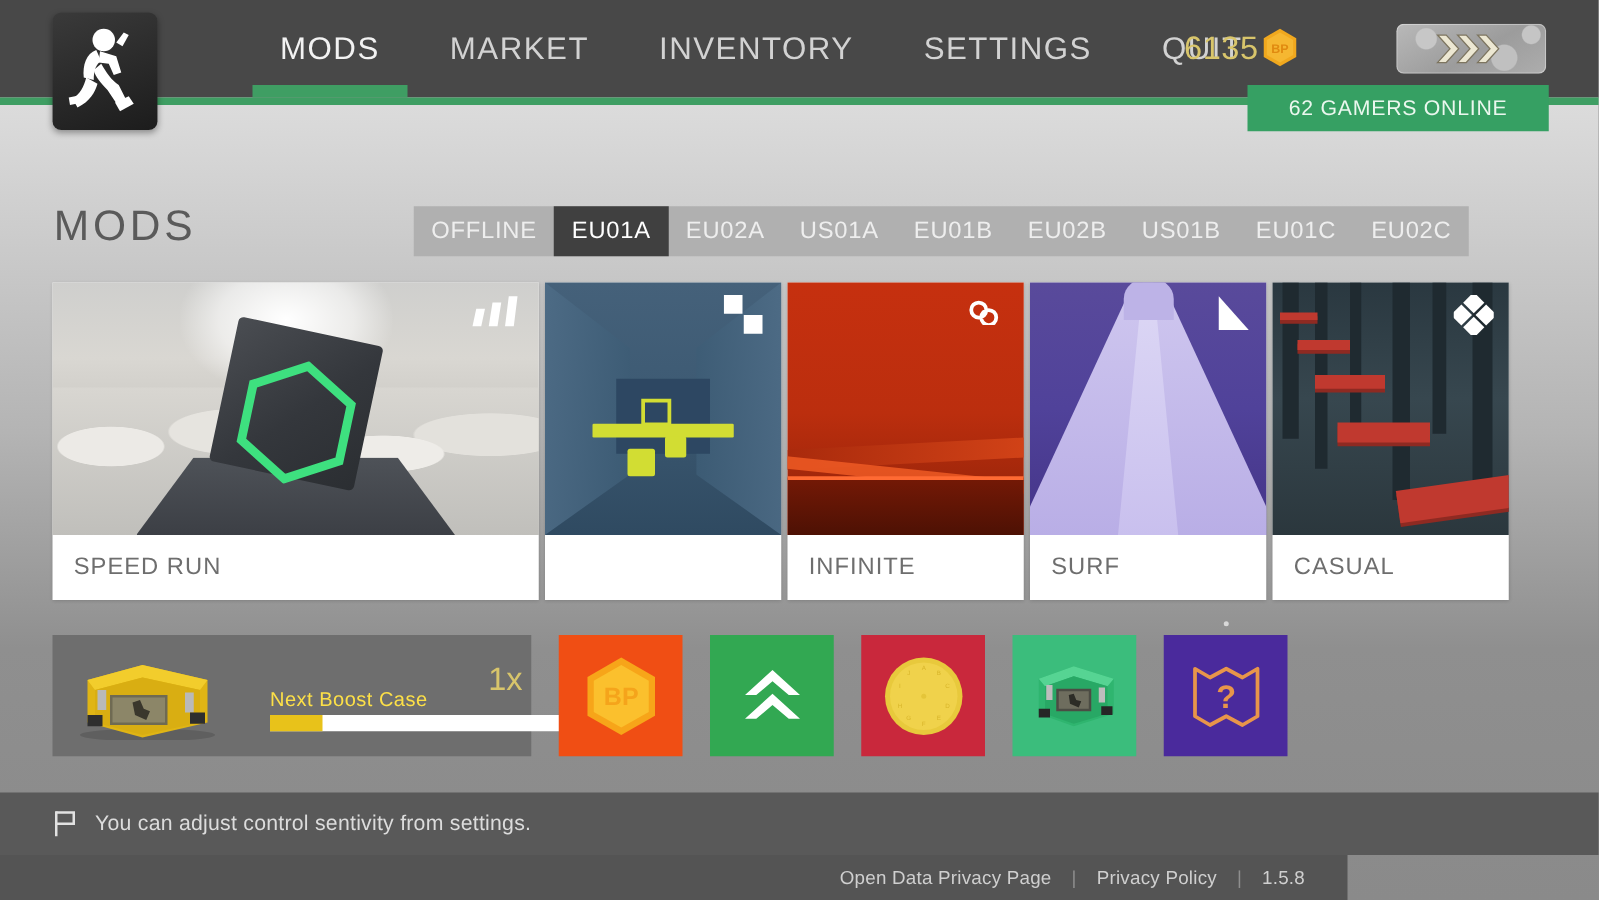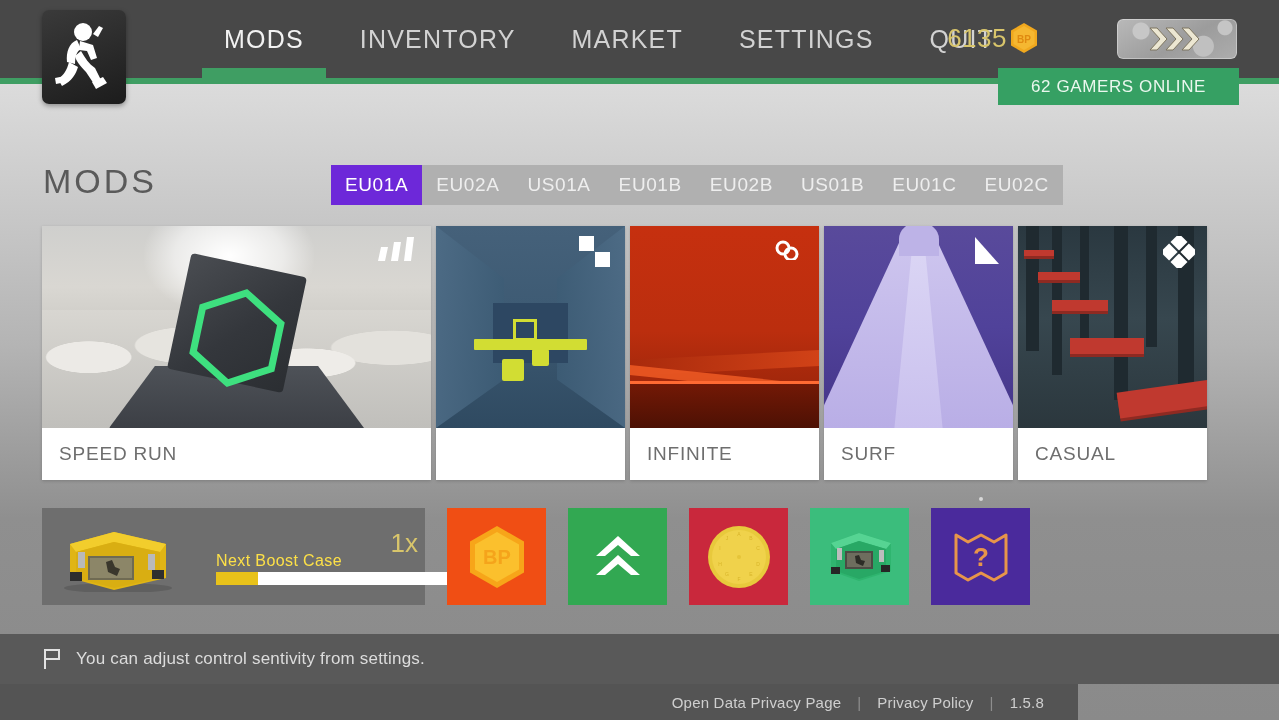--- a/index.html
+++ b/index.html
@@ -85,21 +85,21 @@
     font-size:34px; color:#5a5a5a; letter-spacing:3px; font-weight:300;
   }
   .server-tabs {
     position:absolute; left:331px; top:165px; height:40px;
     background:#b0b0b0; display:flex; align-items:stretch;
   }
   .server-tab {
     display:flex; align-items:center; padding:0 14px;
     font-size:19px; color:#eeeeee; letter-spacing:.6px; cursor:pointer;
   }
-  .server-tab.active { background:#6d28d9; color:#ffffff;justify-content:center; }
+  .server-tab.active { background:#404040; color:#ffffff;justify-content:center; }
 
   
   .cards {
     position:absolute; left:42px; top:226px;
     display:flex; gap:5px;
   }
   .card {
     width:389px; background:#fff; cursor:pointer;
     box-shadow:0 1px 3px rgba(0,0,0,.18);
   }
@@ -310,24 +310,24 @@
         <path d="M39 62 L50 57 L54 63 L43 69 Z"></path>
       </g>
     </svg>
   </div>
 
   <nav class="nav">
     <div class="nav-item active">
       <span>MODS</span>
     </div>
     <div class="nav-item">
+      <span>MARKET</span>
+    </div>
+    <div class="nav-item">
       <span>INVENTORY</span>
-    </div>
-    <div class="nav-item">
-      <span>MARKET</span>
     </div>
     <div class="nav-item">
       <span>SETTINGS</span>
     </div>
     <div class="nav-item">
       <span>QUIT</span>
     </div>
   </nav>
 
   <div class="coins">
@@ -351,20 +351,23 @@
     </svg>
   </div>
 
   <div class="online-banner">
     <span>62 GAMERS ONLINE</span>
   </div>
 
   <div class="page-title">MODS</div>
 
   <div class="server-tabs">
+    <div class="server-tab">
+        <span>OFFLINE</span>
+      </div>
     <div class="server-tab active">
         <span>EU01A</span>
       </div>
     <div class="server-tab">
         <span>EU02A</span>
       </div>
     <div class="server-tab">
         <span>US01A</span>
       </div>
     <div class="server-tab">

